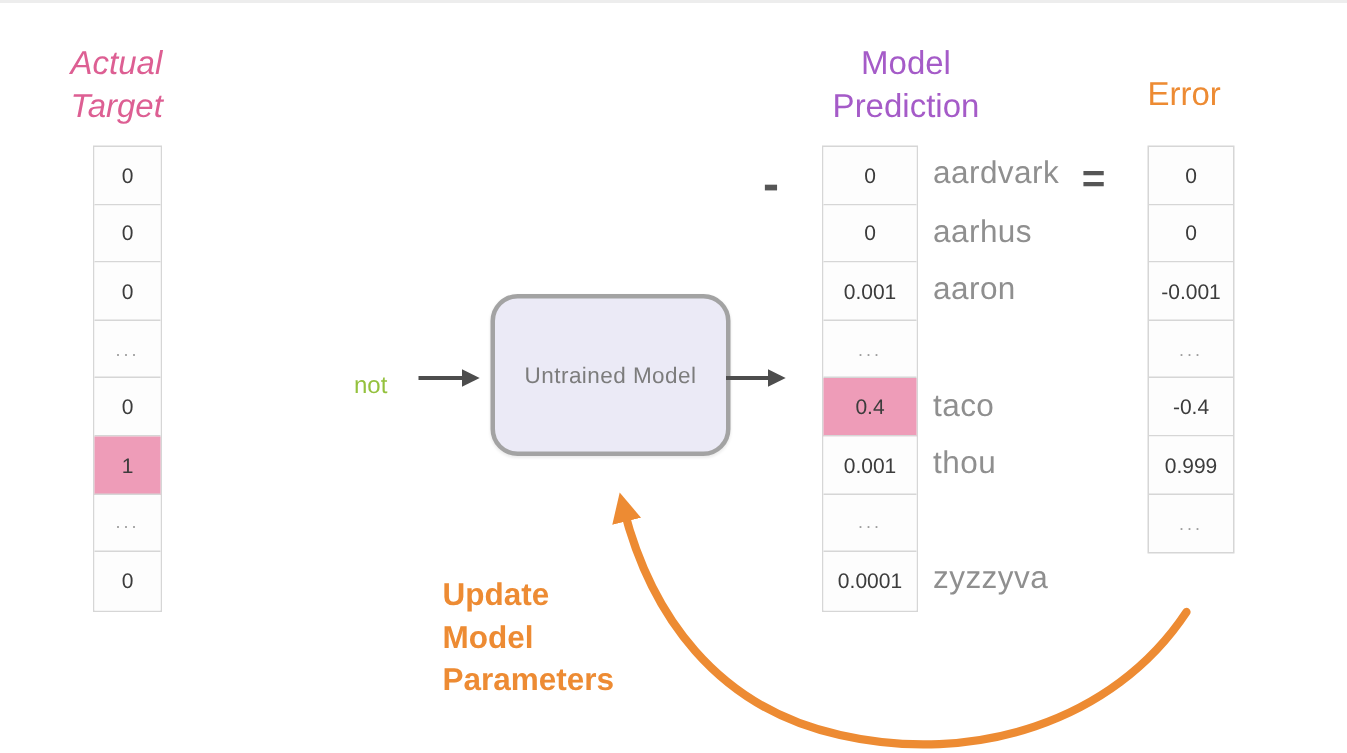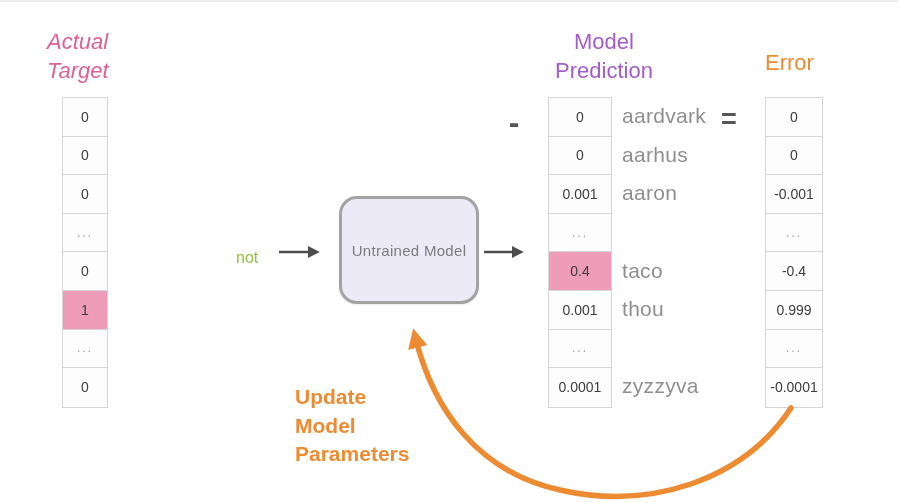--- a/index.html
+++ b/index.html
@@ -24,24 +24,24 @@
   .cell{height:38.6px;box-sizing:border-box;border-bottom:1px solid var(--cell-border);
     display:flex;align-items:center;justify-content:center;
     font-size:14px;color:var(--cell-text);background:#fdfdfd;}
   .cell:last-child{border-bottom:none;}
   .cell.hl{background:var(--highlight-pink);}
   .cell.dots{color:var(--dots);font-size:12px;letter-spacing:2px;}
   #words-col{position:absolute;left:622px;top:95px;}
   .word{height:38.6px;display:flex;align-items:center;font-size:21px;
     color:var(--word-text);letter-spacing:.3px;}
   #input-word{position:absolute;left:236px;top:237px;font-size:16px;color:var(--green);margin-top:10px;}
-  #model-box{position:absolute;left:327px;top:194px;width:140px;height:108px;
+  #model-box{position:absolute;left:327px;top:194px;width:160px;height:108px;
     box-sizing:border-box;background:var(--box-fill);border:3px solid var(--box-border);
     border-radius:18px;display:flex;align-items:center;justify-content:center;
-    box-shadow:0 1px 2px rgba(0,0,0,.08);margin-left:12px;}
+    box-shadow:0 1px 2px rgba(0,0,0,.08);}
   #model-box span{font-size:15px;color:var(--model-text);letter-spacing:.3px;}
   .op{position:absolute;color:var(--operator);font-weight:bold;}
   #op-minus{left:498px;top:104px;width:32px;height:32px;display:flex;align-items:center;
     justify-content:center;font-size:32px;}
   #op-equals{left:712px;top:101px;width:34px;height:32px;display:flex;align-items:center;
     justify-content:center;font-size:27px;}
   #update-label{position:absolute;left:295px;top:381px;width:180px;text-align:left;
     font-size:21px;line-height:28.5px;font-weight:bold;color:var(--orange);white-space:pre-line;}
   #overlay{position:absolute;left:0;top:0;width:898px;height:502px;pointer-events:none;}
   .dark-line{stroke:var(--arrow-dark);stroke-width:2.6;}
@@ -102,21 +102,20 @@
     </div>
 
   <div class="vcol" id="error-col">
       <div class="cell">0</div>
       <div class="cell">0</div>
       <div class="cell">-0.001</div>
       <div class="cell dots">...</div>
       <div class="cell">-0.4</div>
       <div class="cell">0.999</div>
       <div class="cell dots">...</div>
-      <div class="cell">-0.0001</div>
     </div>
 
   <div id="update-label">Update
 Model
 Parameters</div>
 
   <svg id="overlay" viewBox="0 0 898 502" xmlns="http://www.w3.org/2000/svg">
     <defs>
       <marker id="mDark" viewBox="0 0 10 10" refX="6" refY="5" markerWidth="4.6" markerHeight="4.6" orient="auto-start-reverse">
         <path class="mk-dark" d="M0,0 L10,5 L0,10 z"></path>

